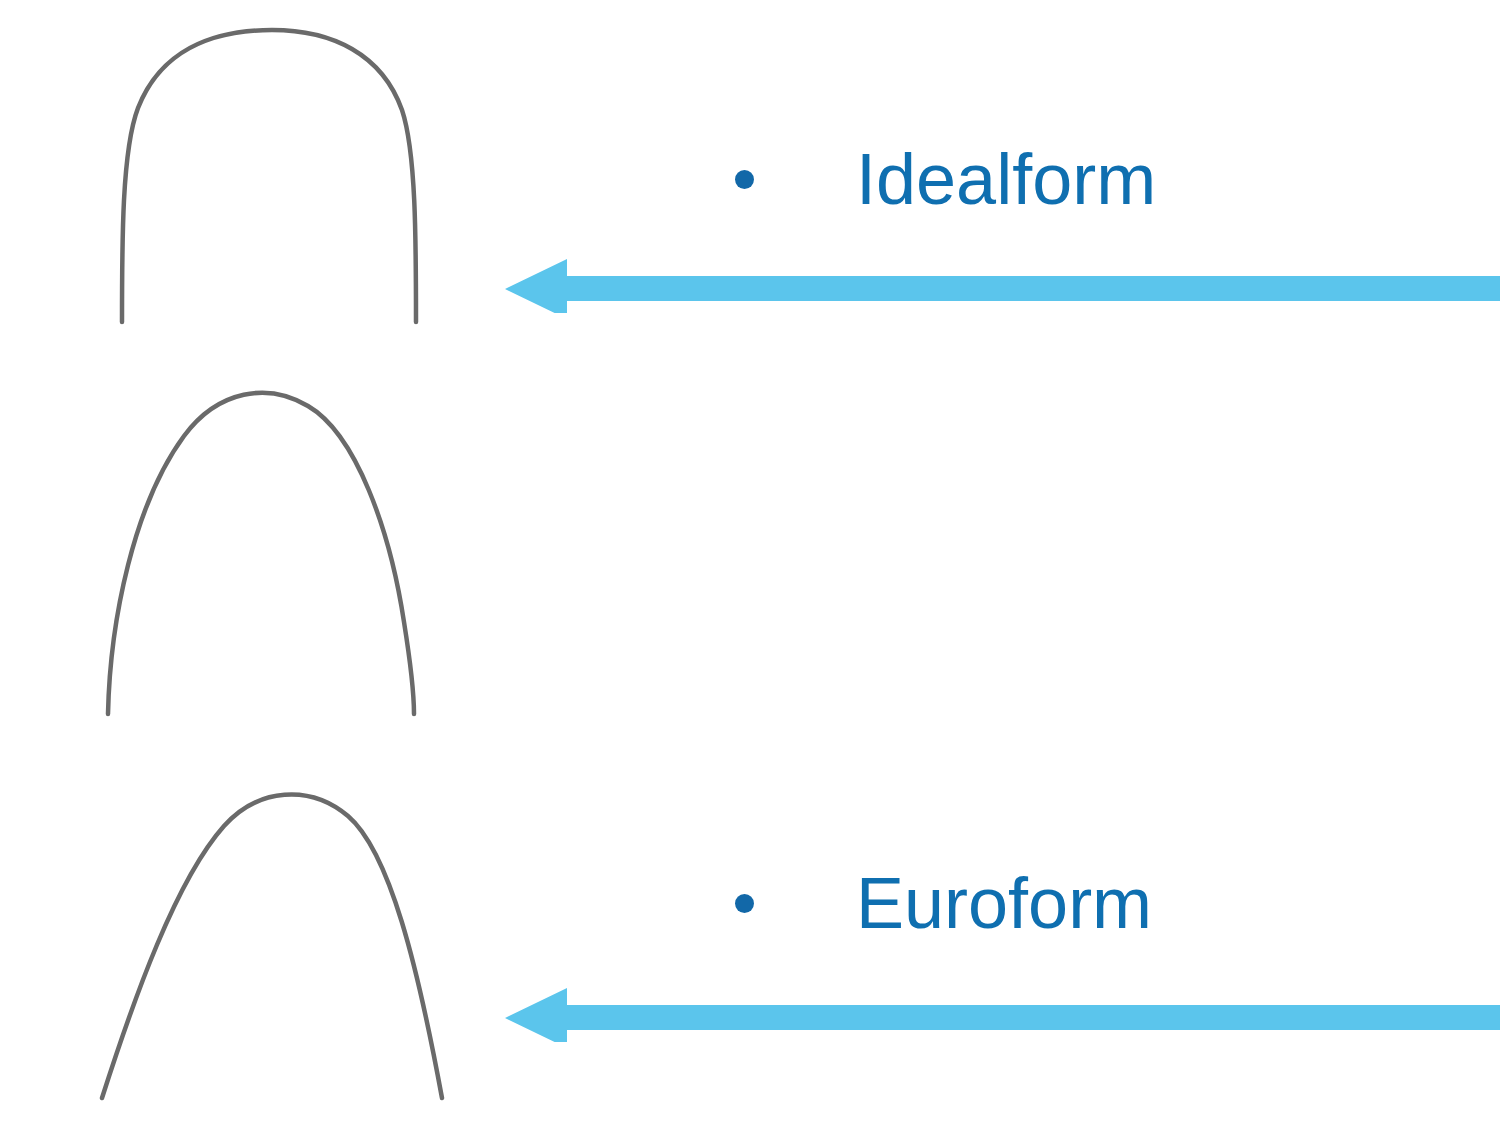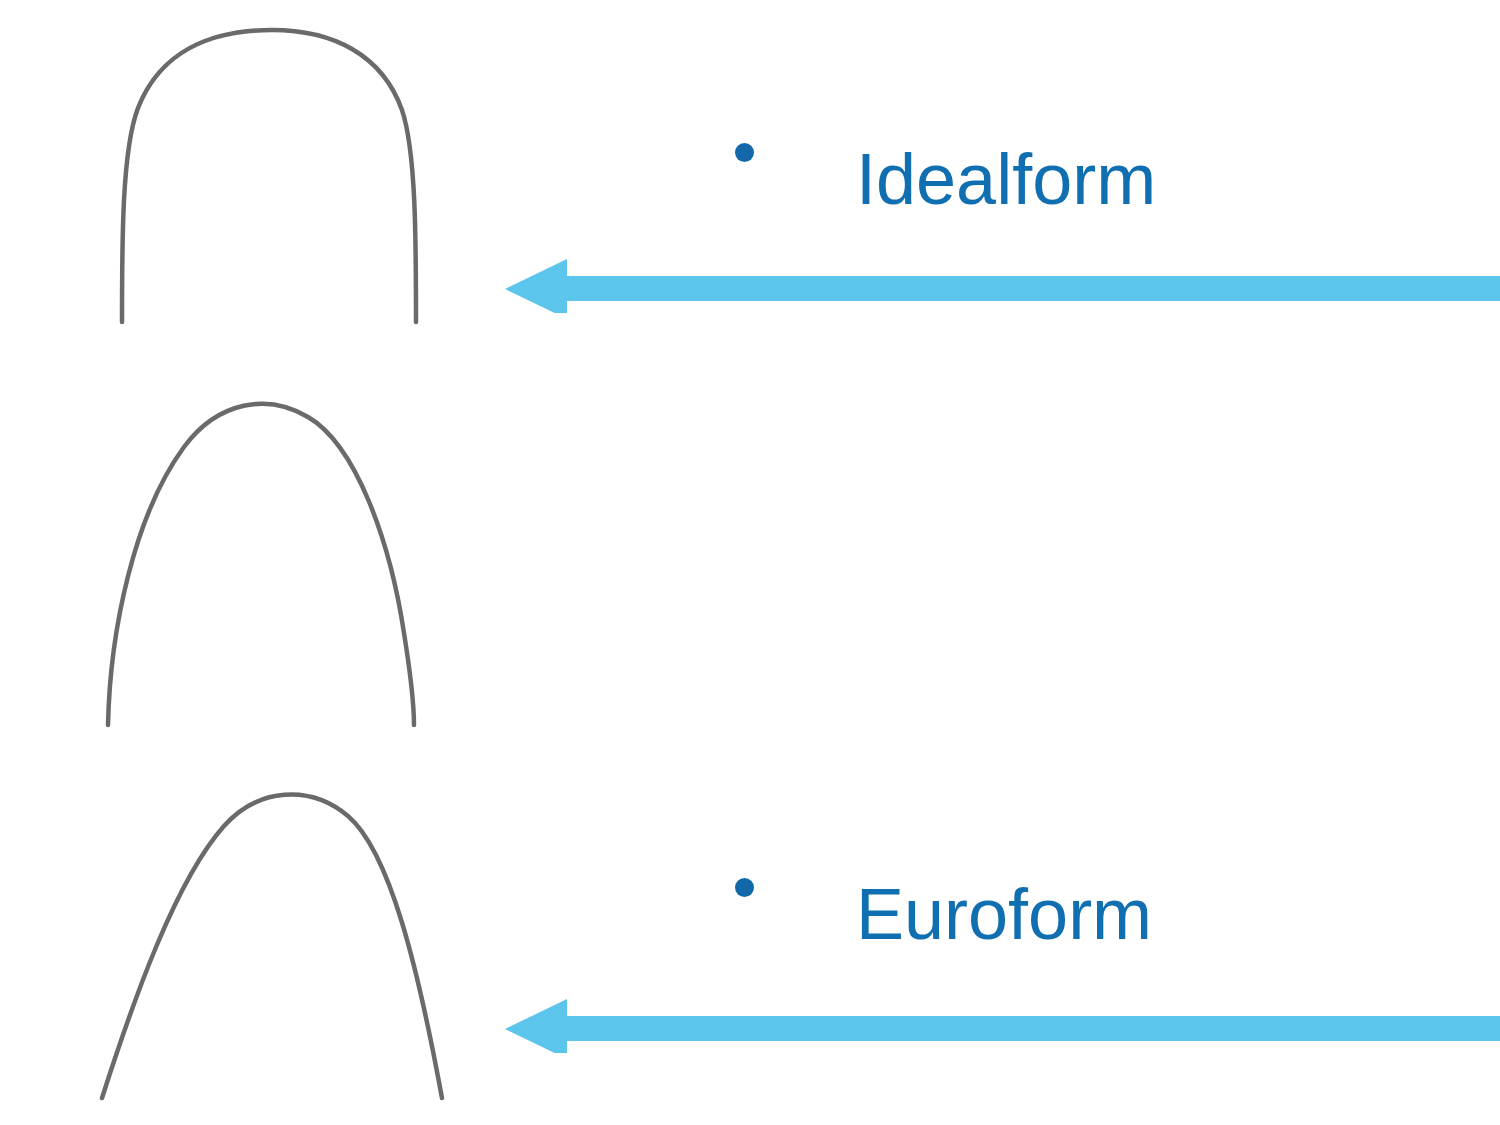--- a/index.html
+++ b/index.html
@@ -17,21 +17,21 @@
     height: 1125px;
     background: #ffffff;
     overflow: hidden;
   }
   .row {
     position: absolute;
     left: 0;
     width: 1500px;
   }
   #row-0 { top: 0px;   height: 375px; }
-  #row-1 { top: 365px; height: 375px; }
+  #row-1 { top: 354px; height: 375px; }
   #row-2 { top: 750px; height: 375px; }
 
   .archwire-figure {
     position: absolute;
     left: 60px;
     top: 0px;
     width: 420px;
     height: 375px;
   }
   .archwire-figure svg {
@@ -45,21 +45,21 @@
     height: 70px;
     overflow: visible;
   }
   .arrow svg { display: block; }
   #arrow-0 { left: 505px; top: 243px; width: 1000px; }
   #arrow-1 { left: 505px; top: 618px; width: 1000px; }
 
   .label-line {
     position: absolute;
     display: flex;
-    align-items: flex-start;
+    align-items: center;
     white-space: nowrap;
   }
   #label-0 { left: 735px; top: 143px; }
   #label-1 { left: 735px; top: 513px; }
 
   .bullet-dot {
     width: 19px;
     height: 19px;
     border-radius: 50%;
     background: #1268A8;

